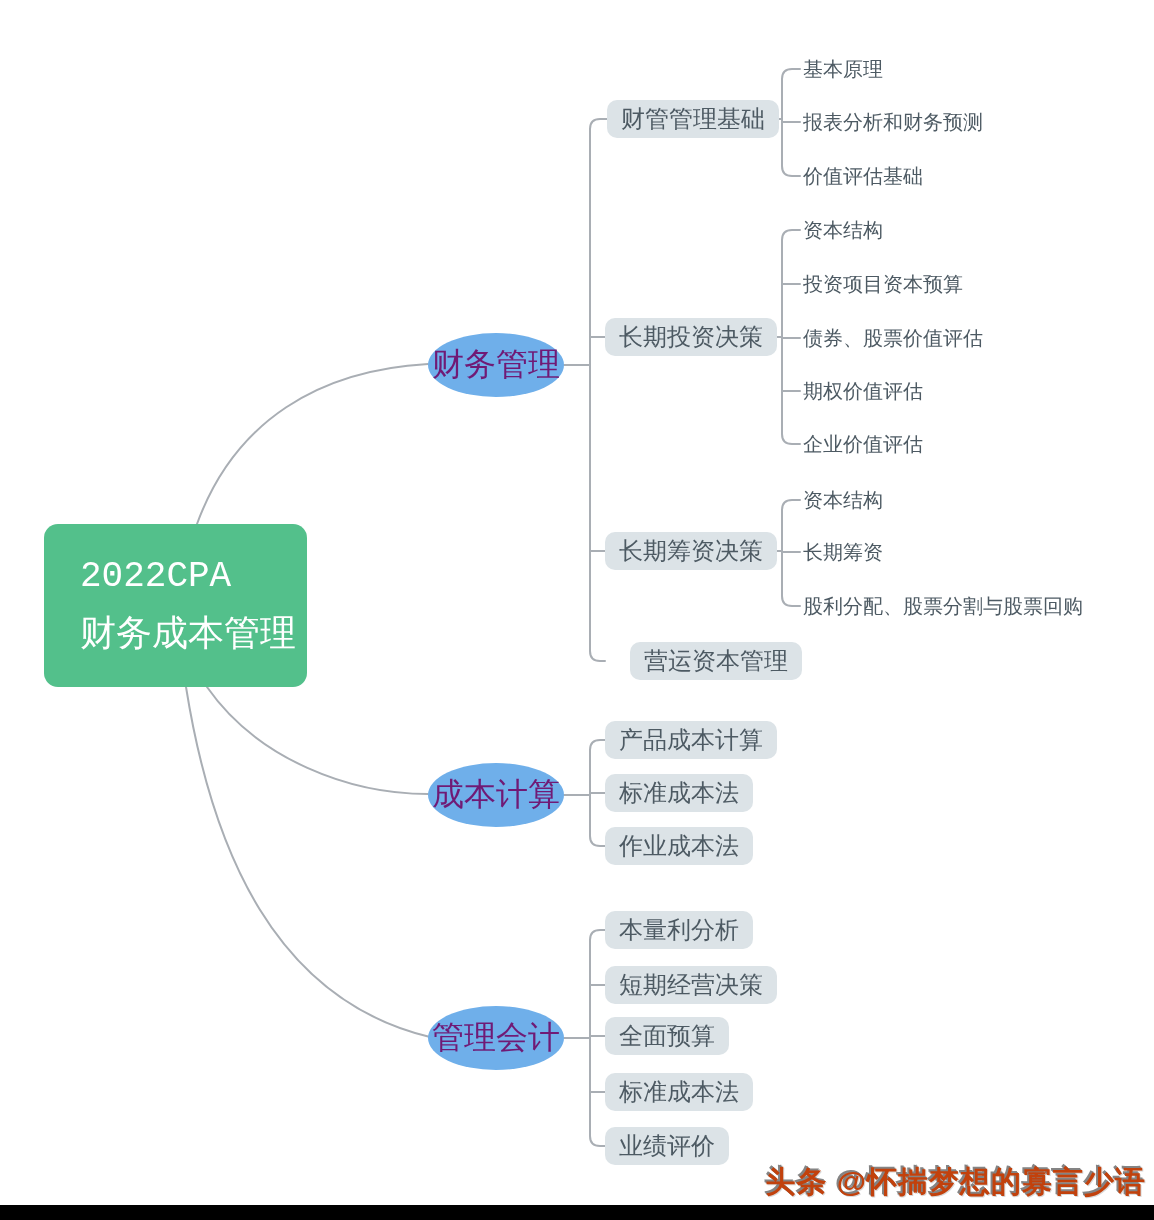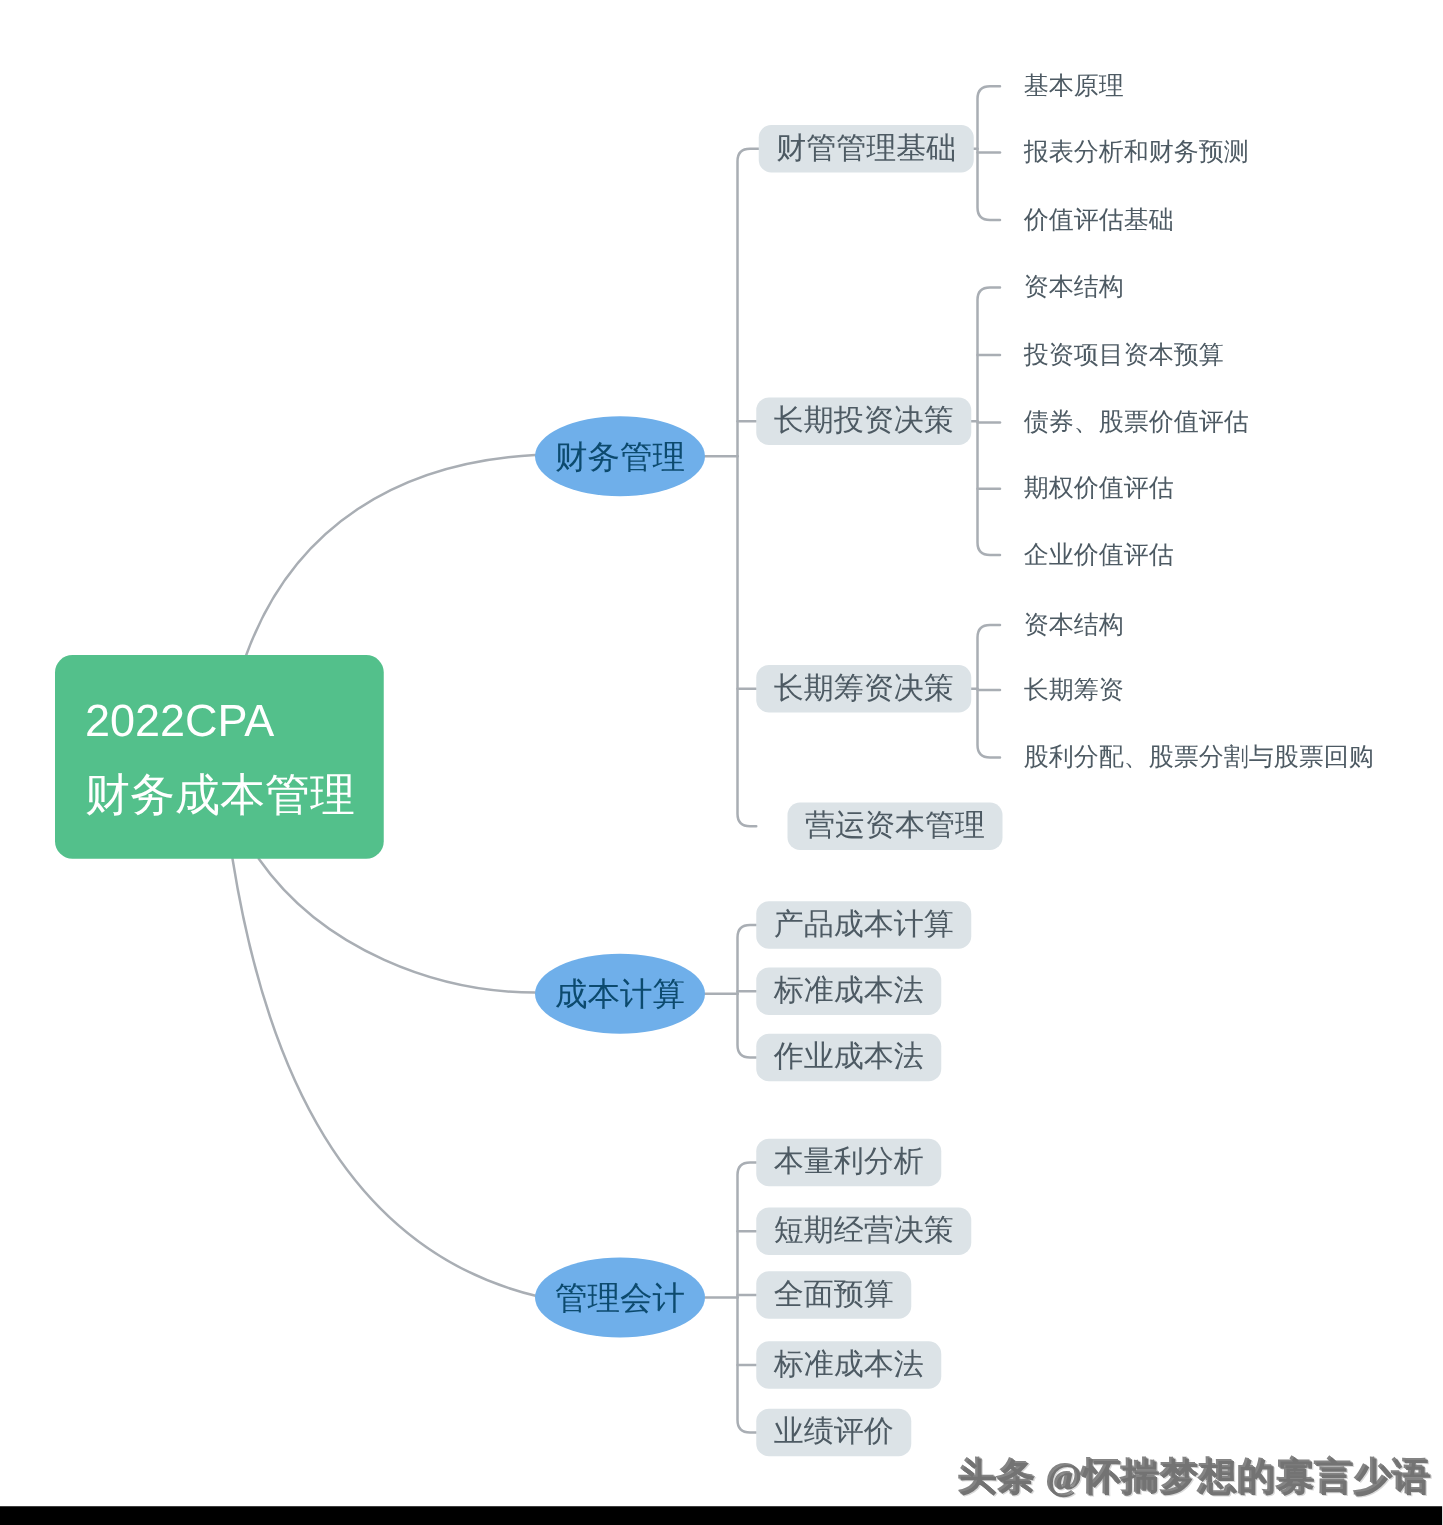--- a/index.html
+++ b/index.html
@@ -32,34 +32,35 @@
     left: 44px;
     top: 524px;
     width: 263px;
     height: 163px;
     box-sizing: border-box;
     background: var(--root-green, #53c08b);
     border-radius: 14px;
     color: #ffffff;
     font-size: 36px;
     line-height: 59px;
-    padding-left: 24px;
+    padding-left: 36px;
     display: flex;
     flex-direction: column;
     justify-content: center;
     white-space: nowrap;
+    font-family: Liberation Mono, monospace;
   }
   .oval {
     position: absolute;
     width: 136px;
     height: 64px;
     border-radius: 50%;
     background: var(--branch-blue, #6fafea);
-    color: #0c4a6e;
-    font-size: 26px;
+    color: #701a75;
+    font-size: 32px;
     display: flex;
     align-items: center;
     justify-content: center;
     white-space: nowrap;
   }
   .gray-box {
     position: absolute;
     height: 38px;
     line-height: 38px;
     padding: 0 14px;
@@ -70,33 +71,31 @@
     white-space: nowrap;
   }
   .leaf {
     position: absolute;
     left: 803px;
     height: 28px;
     line-height: 28px;
     color: var(--text-dark, #4d5a63);
     font-size: 20px;
     white-space: nowrap;
-    margin-left: 16px;
   }
   .watermark {
     position: absolute;
     right: 8px;
     top: 1162px;
     font-size: 30px;
     font-weight: bold;
     letter-spacing: 1px;
-    color: #737373;
+    color: #c2410c;
     text-shadow: -2px -2px 0 #848484, -1px -1px 0 #8f8f8f, 1px 1px 0 #d9d9d9;
     white-space: nowrap;
-    font-family: Liberation Serif, serif;
   }
   .bottom-bar {
     position: absolute;
     left: 0;
     top: 1205px;
     width: 100%;
     height: 15px;
     background: var(--bar-black, #000000);
   }
 </style>

